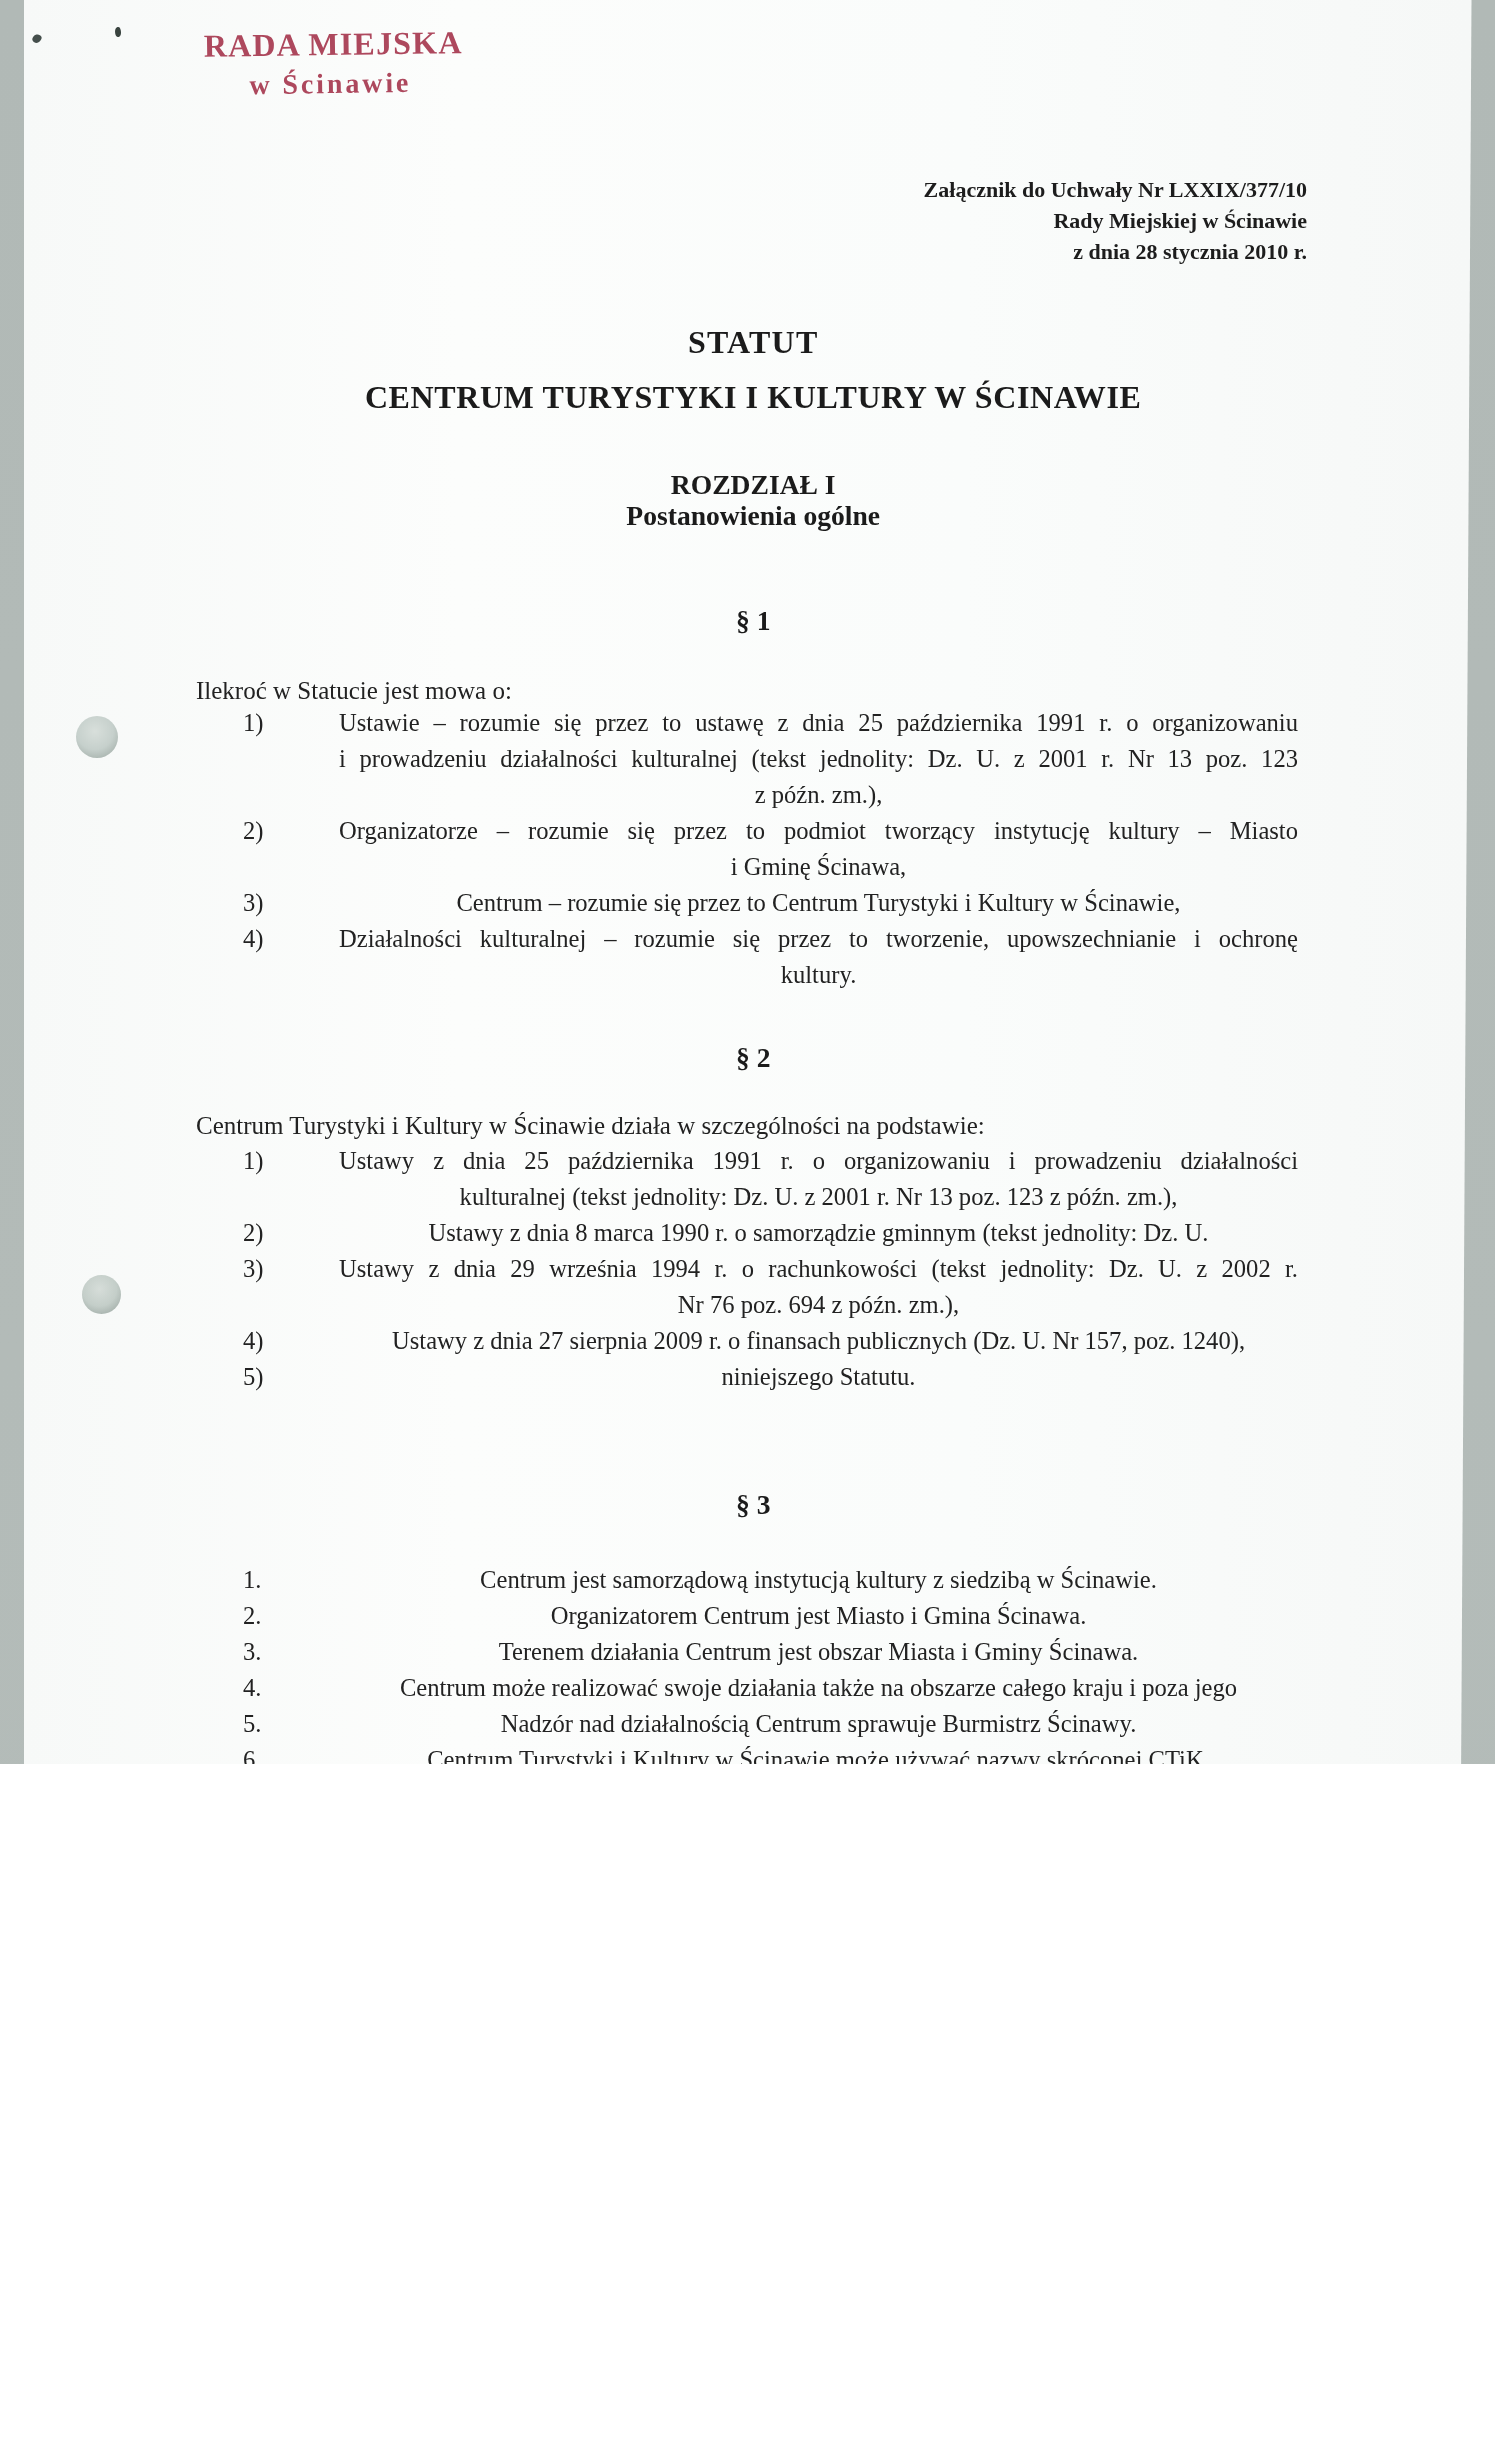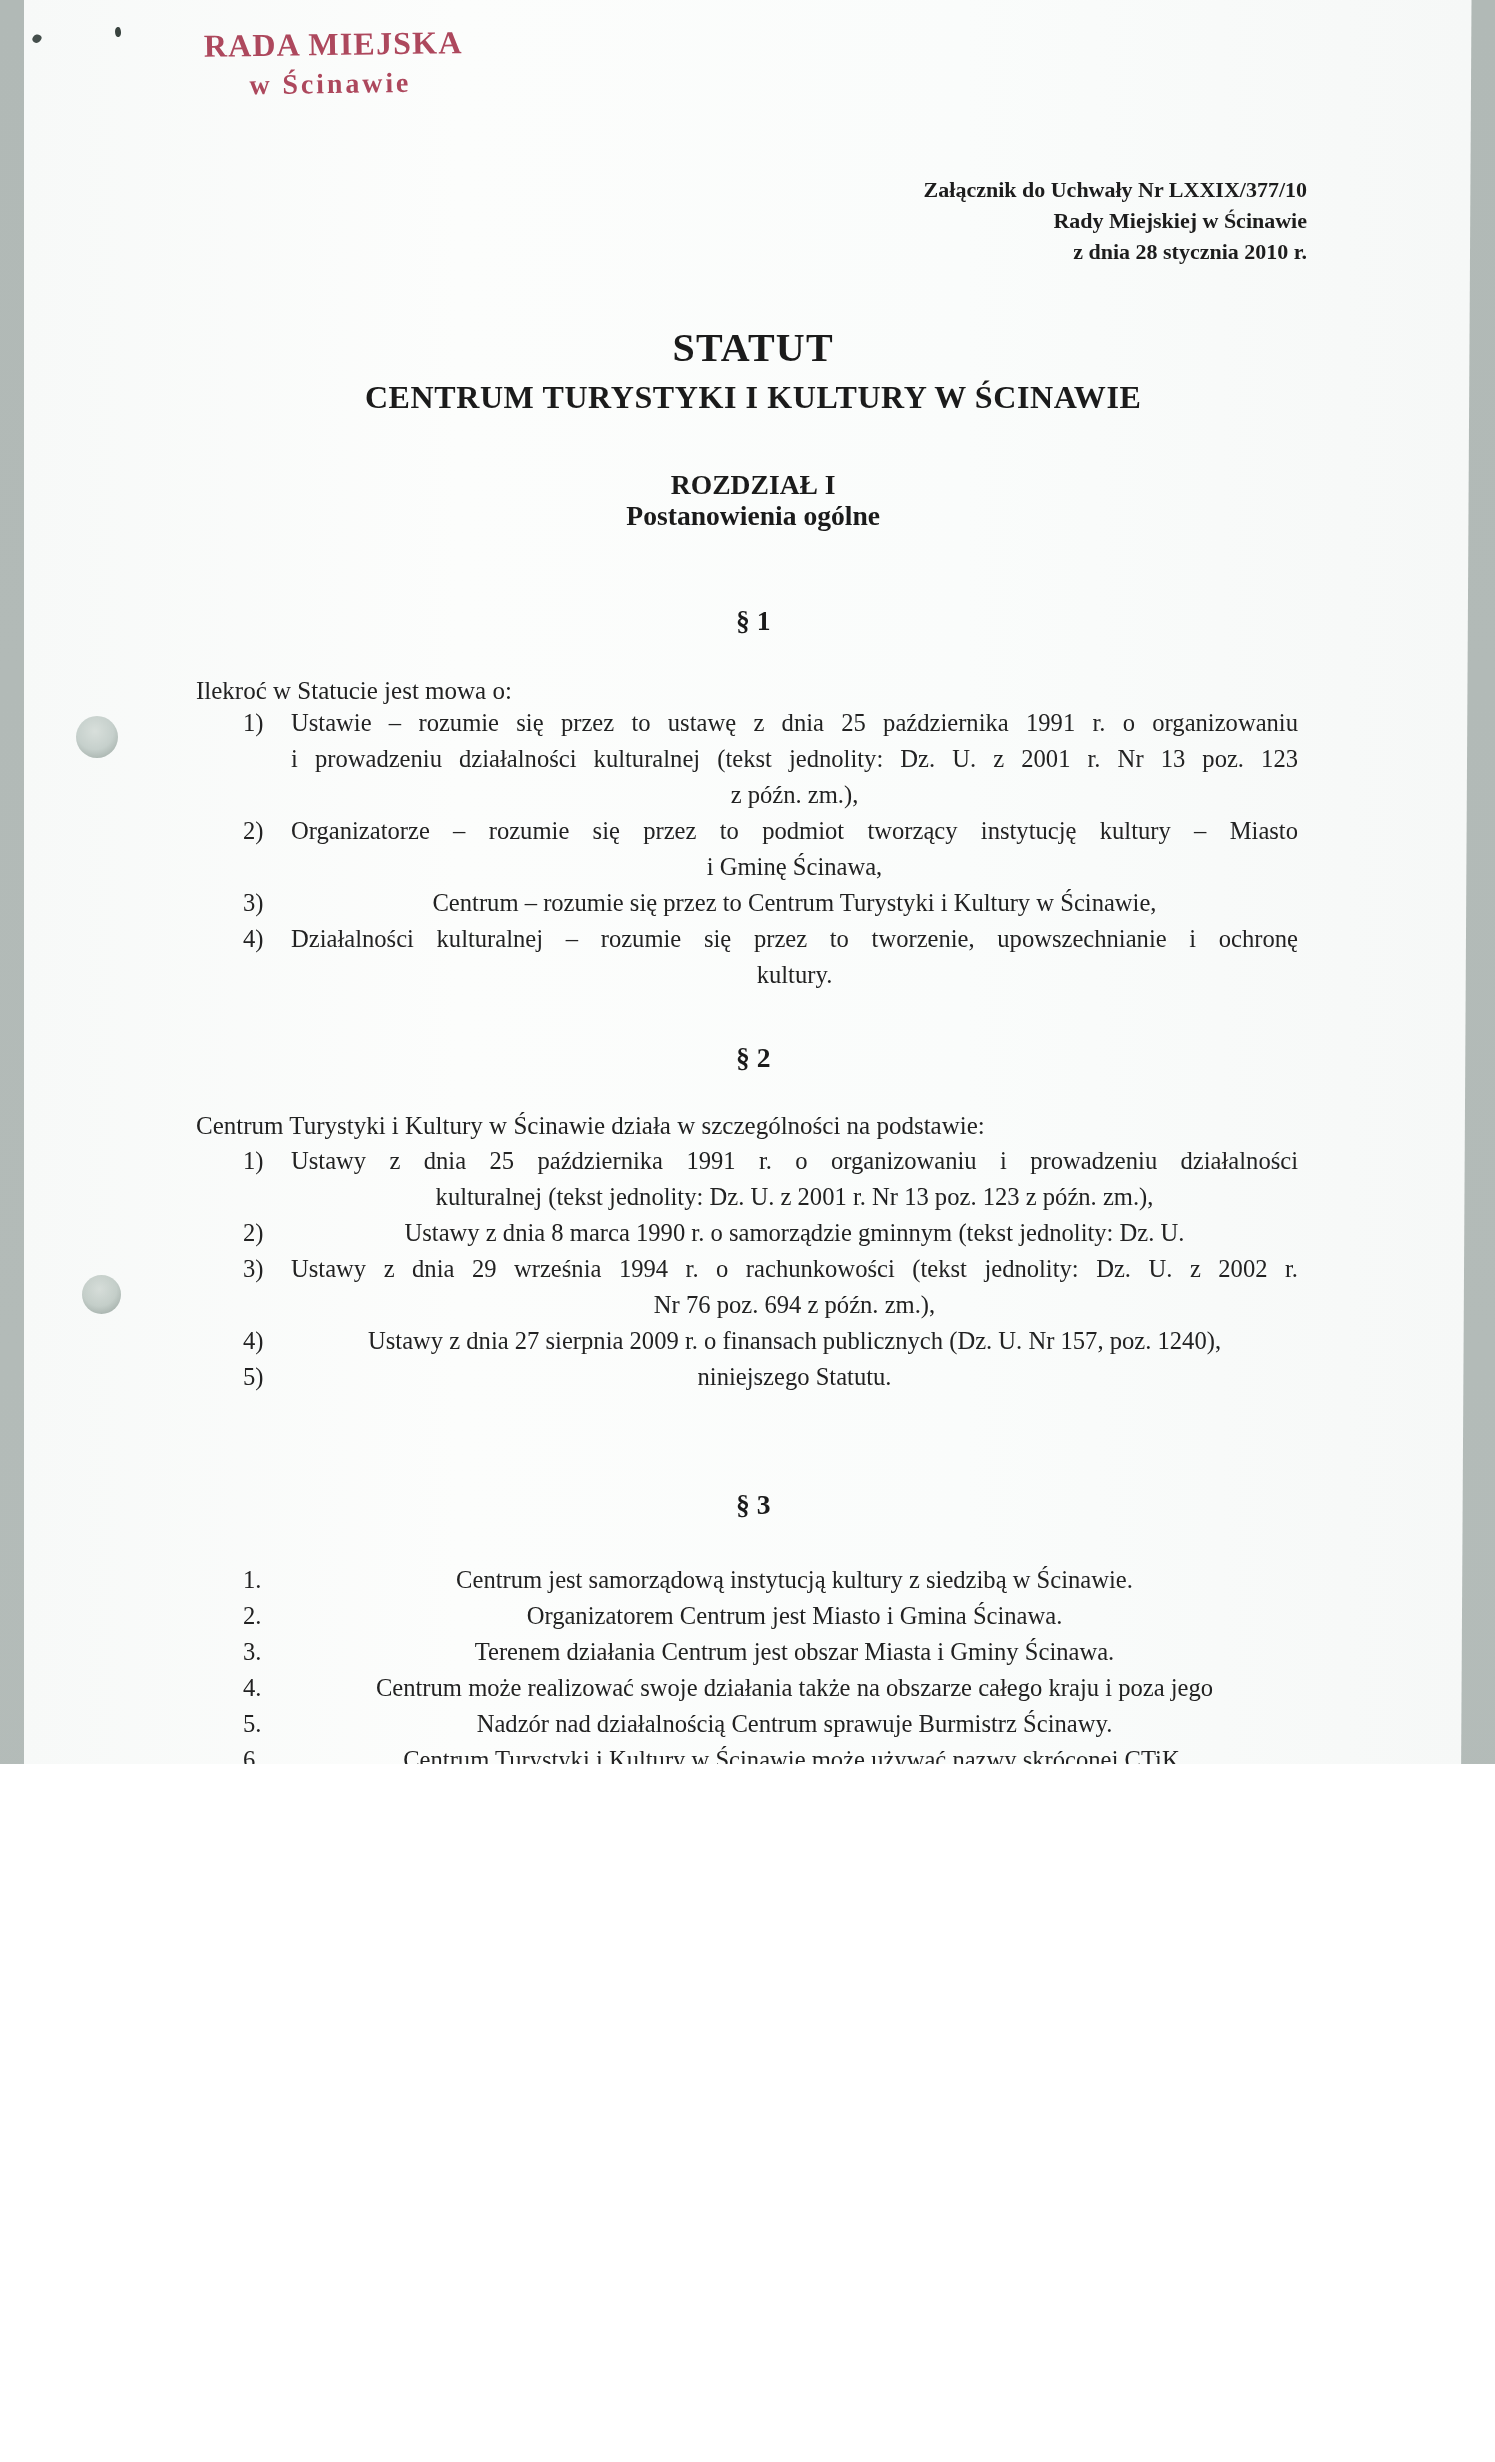--- a/index.html
+++ b/index.html
@@ -24,33 +24,33 @@
   .hole{position:absolute;border-radius:50%;filter:blur(0.6px);}
   #hole1{left:76px;top:716px;width:42px;height:42px;
          background:radial-gradient(circle at 45% 36%,#d8dfdb 0%,#c6d0cc 52%,#adb8b3 78%,#939e99 100%);}
   #hole2{left:82px;top:1275px;width:39px;height:39px;
          background:radial-gradient(circle at 45% 36%,#d6ddd9 0%,#c4cec9 52%,#aab5b0 78%,#919c97 100%);}
   
   #annex{position:absolute;right:188px;top:174px;text-align:right;
          font-size:22px;font-weight:bold;line-height:31px;color:#1d1d1d;}
   
   .center{position:absolute;left:11.7px;width:1483px;text-align:center;color:#1b1b1b;}
-  #title1{top:324px;font-size:40px;font-weight:bold;letter-spacing:1.2px;}
+  #title1{top:324px;font-size:32px;font-weight:bold;letter-spacing:1.2px;}
   #title2{top:363px;font-size:32px;font-weight:bold;letter-spacing:0.6px;margin-top:16px;}
   #chapter{top:469px;font-size:27.6px;font-weight:bold;line-height:31px;}
   .secmark{font-size:27.6px;font-weight:bold;}
   #s1mark{top:605px;} #s2mark{top:1042px;} #s3mark{top:1489px;}
   
   .intro{position:absolute;left:196px;width:1108px;font-size:25px;line-height:36px;color:#222;}
   #s1intro{top:673px;} #s2intro{top:1108px;}
   .list{position:absolute;left:243px;width:1055px;font-size:24.6px;line-height:36px;color:#222;}
   #s1list{top:705px;} #s2list{top:1143px;} #s3list{top:1562px;}
   .item{display:flex;align-items:flex-start;}
   .item .num{flex:0 0 48px;}
-  .item .lines{flex:1 1 auto;min-width:0;}
+  .item .lines{flex:1 1 auto;min-width:0;margin-left:48px;}
   .item .lines > div{text-align:center;}
   .item .lines > div:not(:last-child){text-align:justify;text-align-last:justify;}
 </style>
 </head>
 <body>
 
 <div id="canvas">
   <div id="bed"></div>
   <div id="paper"></div>
 

